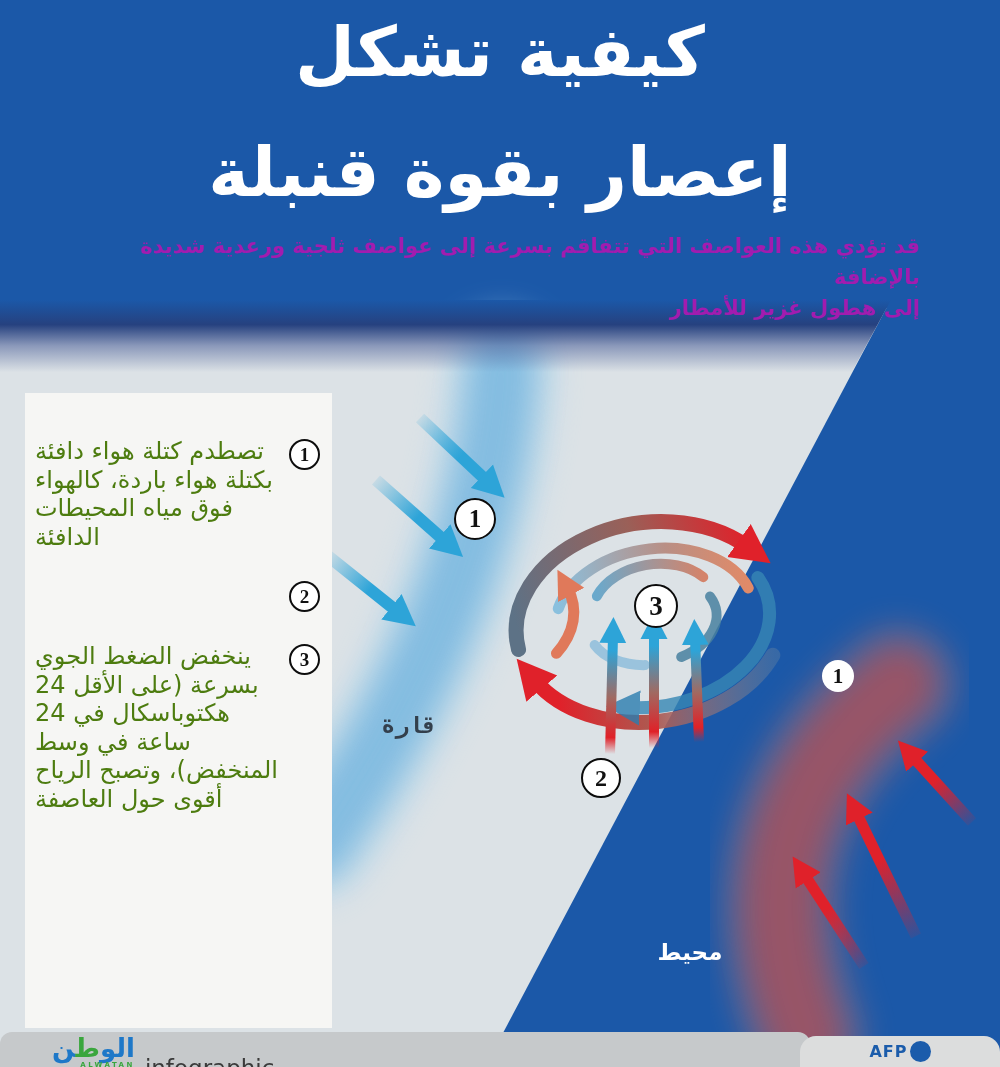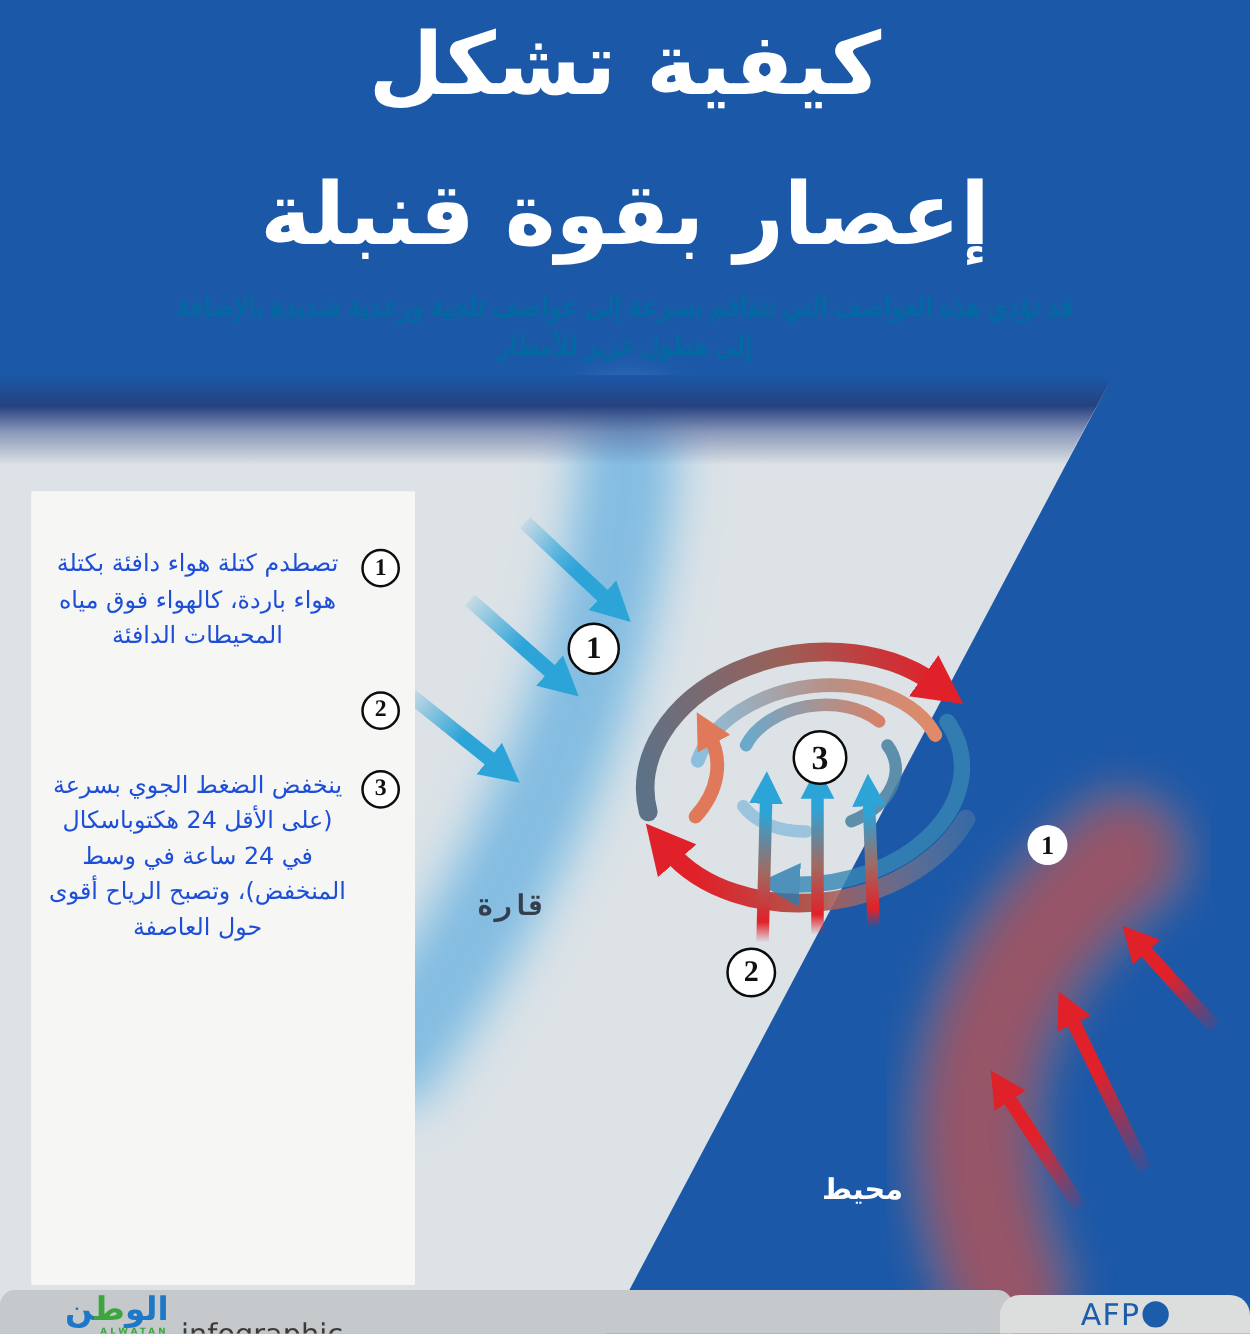--- a/index.html
+++ b/index.html
@@ -11,52 +11,52 @@
   
   .header-bg{position:absolute;left:0;top:0;width:1000px;height:308px;background:#1b58a8;z-index:1;}
   .ocean{position:absolute;left:0;top:0;width:1000px;height:1067px;background:#1b58a8;z-index:1;
     clip-path:polygon(888px 305px,1000px 305px,1000px 1067px,485px 1067px);}
   .band{position:absolute;left:0;top:300px;width:1000px;height:88px;z-index:3;
     background:linear-gradient(180deg,#1b58a8 0%,#26417f 28%,rgba(72,92,150,.55) 52%,rgba(220,226,230,0) 82%);
     clip-path:polygon(0 0,891px 0,843px 88px,0 88px);}
   .title{position:absolute;left:0;width:1000px;text-align:center;color:#ffffff;
     font-weight:bold;font-size:69px;line-height:1;z-index:4;direction:rtl;}
   .title.l1{top:18px;} .title.l2{top:126px;margin-top:12px;}
-  .subtitle{position:absolute;left:80px;top:231px;width:840px;text-align:center;color:#0369a1;
-    font-weight:bold;font-size:21px;line-height:31px;z-index:4;direction:rtl;font-family:Liberation Serif, serif;}
+  .subtitle{position:absolute;left:80px;top:231px;width:840px;color:#a21caf;
+    font-weight:bold;font-size:21px;line-height:31px;z-index:4;direction:rtl;}
   
   .art{position:absolute;left:0;top:0;z-index:2;pointer-events:none;}
   .art.fore{z-index:4;}
   
   .panel{position:absolute;left:25px;top:393px;width:307px;height:635px;background:#f6f6f4;z-index:5;
     box-sizing:border-box;padding:44px 12px 0 10px;direction:rtl;}
   .step{display:flex;gap:8px;align-items:flex-start;}
   .step.m1{margin-bottom:28px;} .step.m2{margin-bottom:30px;} .step.m3{margin-bottom:26px;}
   .badge{flex:0 0 auto;width:27px;height:27px;margin-top:2px;background:#ffffff;border:2px solid #0d0d0d;
     border-radius:50%;display:flex;align-items:center;justify-content:center;
     font-family:"Liberation Serif",serif;font-weight:bold;font-size:19px;color:#111;}
-  .step-text{font-size:19px;line-height:28.5px;color:#1d4ed8;text-align:center;}
+  .step-text{font-size:24px;line-height:28.5px;color:#4d7c0f;text-align:left;}
   .note{font-size:19px;line-height:28.5px;color:#111;font-weight:bold;text-align:right;padding-left:6px;}
   
   .marker{position:absolute;background:#ffffff;border:2.5px solid #0b0b0b;border-radius:50%;z-index:6;
     display:flex;align-items:center;justify-content:center;
     font-family:"Liberation Serif",serif;font-weight:bold;color:#111;}
   .mk-cold{left:454px;top:498px;width:38px;height:38px;font-size:25px;}
   .mk-low{left:634px;top:584px;width:40px;height:40px;font-size:27px;}
   .mk-rise{left:581px;top:758px;width:36px;height:36px;font-size:24px;}
   .mk-warm{left:822px;top:660px;width:32px;height:32px;font-size:21px;border:none;}
   .geo-label{position:absolute;z-index:6;font-weight:bold;font-size:23px;text-align:center;width:90px;direction:rtl;}
   .lbl-continent{left:364px;top:712px;color:#333f4c;font-family:Liberation Mono, monospace;}
   .lbl-ocean{left:645px;top:939px;color:#ffffff;}
   
   .footer-bar{position:absolute;left:0;top:1032px;width:810px;height:35px;background:#c6c9cb;
     border-radius:12px 12px 0 0;z-index:7;}
   .afp-tab{position:absolute;left:800px;top:1036px;width:200px;height:31px;background:#dcdddd;
     border-radius:16px 16px 0 0;z-index:8;display:flex;align-items:center;justify-content:center;}
-  .afp{display:flex;align-items:center;gap:2px;color:#1b5cab;font-weight:normal;font-size:24px;
+  .afp{display:flex;align-items:center;gap:2px;color:#1b5cab;font-weight:bold;font-size:16px;
     letter-spacing:1px;line-height:1;}
   .afp-dot{width:21px;height:21px;border-radius:50%;background:#1b5cab;}
   .brand{position:absolute;left:52px;top:1035px;z-index:8;display:flex;align-items:flex-start;gap:10px;}
   .logo{direction:rtl;text-align:center;line-height:1;}
   .logo-ar{font-weight:bold;font-size:26px;color:#1e78c8;letter-spacing:-1px;}
   .logo-ar .green{color:#3aa63d;}
   .logo-en{font-size:7px;font-weight:bold;color:#3aa63d;letter-spacing:2.5px;margin-top:1px;text-align:right;}
   .infographic{font-size:23px;color:#3a3a3a;margin-top:20px;}
 </style>
 </head>

